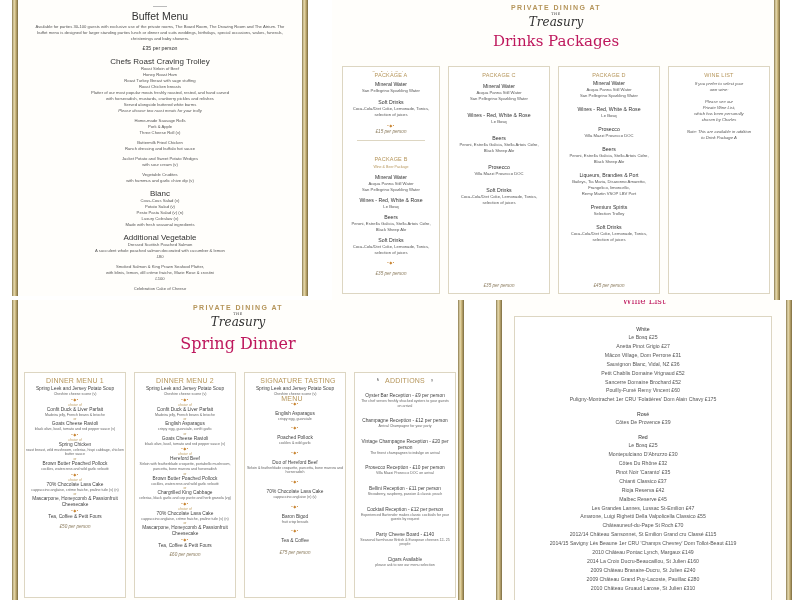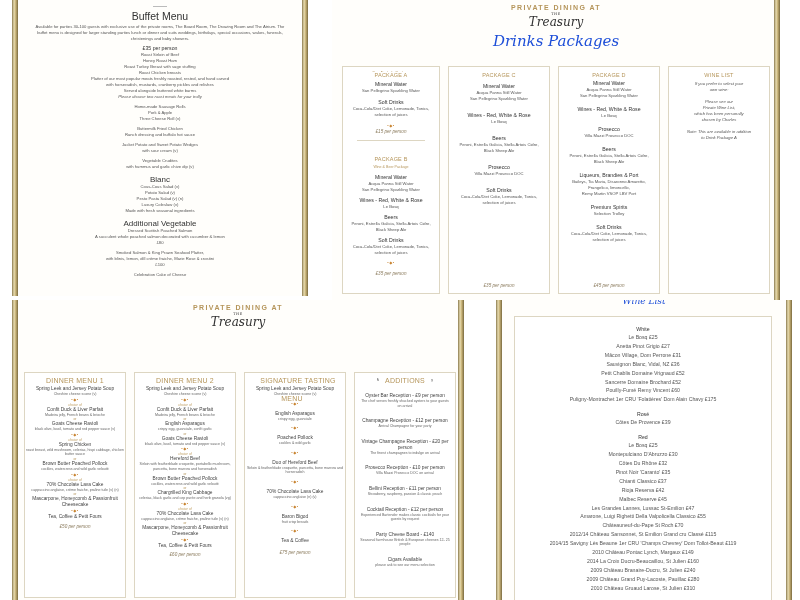--- a/index.html
+++ b/index.html
@@ -12,21 +12,21 @@
   .frame-l { left: 0; } .frame-r { right: 0; }
 
   .center { text-align: center; }
   .tiny { font-size: 4.2px; line-height: 6px; color: #555; }
   .small { font-size: 5.2px; line-height: 7px; color: #555; }
   .h-dark { font-size: 10.5px; color: #333; }
   .h-sec { font-size: 8px; color: #333; margin-top: 5px; }
   .pd-at { font-size: 7px; letter-spacing: 1.4px; color: #b5955a; font-weight: bold; }
   .logo { font-family: "DejaVu Serif", serif; font-style: italic; font-size: 12px; color: #333; line-height: 12px; }
   .logo .the { display:block; font-size: 3.5px; font-style: normal; letter-spacing: 0.5px; line-height: 4px; }
-  .script { font-family: "DejaVu Serif", serif; font-style: italic; color: #1d4ed8; }
+  .script { font-family: "DejaVu Serif", serif; color: #be185d; }
 
   .box { position: absolute; border: 1px solid #ddd6c2; background: #fff; }
   .box-title { position: absolute; top: -4px; left: 0; right: 0; text-align: center; }
   .box-title span { background: #fff; padding: 0 6px; font-size: 5.5px; color: #b5955a; letter-spacing: 0.2px; }
   .box-title.big span { font-size: 7px; }
   .sub { font-size: 3.6px; color: #b5955a; line-height: 5px; }
   .orn { font-size: 4px; color: #c8832f; line-height: 6px; letter-spacing: 0.5px; }
   .choice { font-size: 3.4px; color: #c2a36a; font-style: italic; line-height: 4px; }
   .price-foot { font-size: 4.6px; color: #8a7a5c; font-style: italic; }
   .dish { font-size: 4.8px; color: #444; line-height: 6px; }
@@ -39,20 +39,21 @@
 
 <div class="panel" style="left:12px; top:0; width:296px; height:296px;">
   <div class="frame-l"></div>
   <div class="frame-r"></div>
   <div class="center" style="padding: 4px 14px 0 14px;">
     <div style="height:3px; width:14px; margin:0 auto; border-bottom:1px solid #bbb;"></div>
     <div class="h-dark" style="margin-top:3px;">Buffet Menu</div>
     <div class="tiny" style="margin-top:2px; padding: 0 4px;">Available for parties 30-100 guests with exclusive use of the private rooms, The Board Room, The Drawing Room and The Atrium. The buffet menu is designed for larger standing parties lunch or dinner and suits weddings, birthdays, special occasions, wakes, funerals, christenings and baby showers.</div>
     <div class="small" style="margin-top:3px; color:#333;">£35 per person</div>
     <div id="buffet-sections">
+        <div class="h-sec">Chefs Roast Craving Trolley</div>
         <div style="margin-bottom: 4px;">
           <div class="tiny">Roast Sirloin of Beef</div>
           <div class="tiny">Honey Roast Ham</div>
           <div class="tiny">Roast Turkey Breast with sage stuffing</div>
           <div class="tiny">Roast Chicken breasts</div>
           <div class="tiny">Platter of our most popular meats freshly roasted, rested, and hand carved</div>
           <div class="tiny">with horseradish, mustards, cranberry pickles and relishes</div>
           <div class="tiny">Served alongside buttered white barms</div>
           <div class="tiny" style="font-style: italic;">Please choose two roast meats for your trolly</div>
         </div>
@@ -255,20 +256,21 @@
 
 <div class="panel" style="left:12px; top:300px; width:452px; height:300px;">
   <div class="frame-l"></div>
   <div class="frame-r"></div>
   <div class="center" style="padding-top:4px;">
     <div class="pd-at">PRIVATE DINING AT</div>
     <div class="logo" style="margin-top:1px;">
       <span class="the">THE</span>
       <span>Treasury</span>
     </div>
+    <div class="script" style="font-size:16px; margin-top:6px;">Spring Dinner</div>
   </div>
 
   <div class="box" style="left:12px; top:72px; width:102px; height:226px;">
     <div class="box-title big"><span>DINNER MENU 1</span></div>
     <div class="center" style="padding-top:5px;">
       <div class="sub" style="color:#555;">4 COURSES, COFFEE &amp; PETIT FOURS</div>
       <div id="menu1">
           <div class="dish" style="margin-top: 3px;">Spring Leek and Jersey Potato Soup</div>
           <div class="desc">Cheshire cheese scone (v)</div>
           <div class="orn">•◆•</div>

